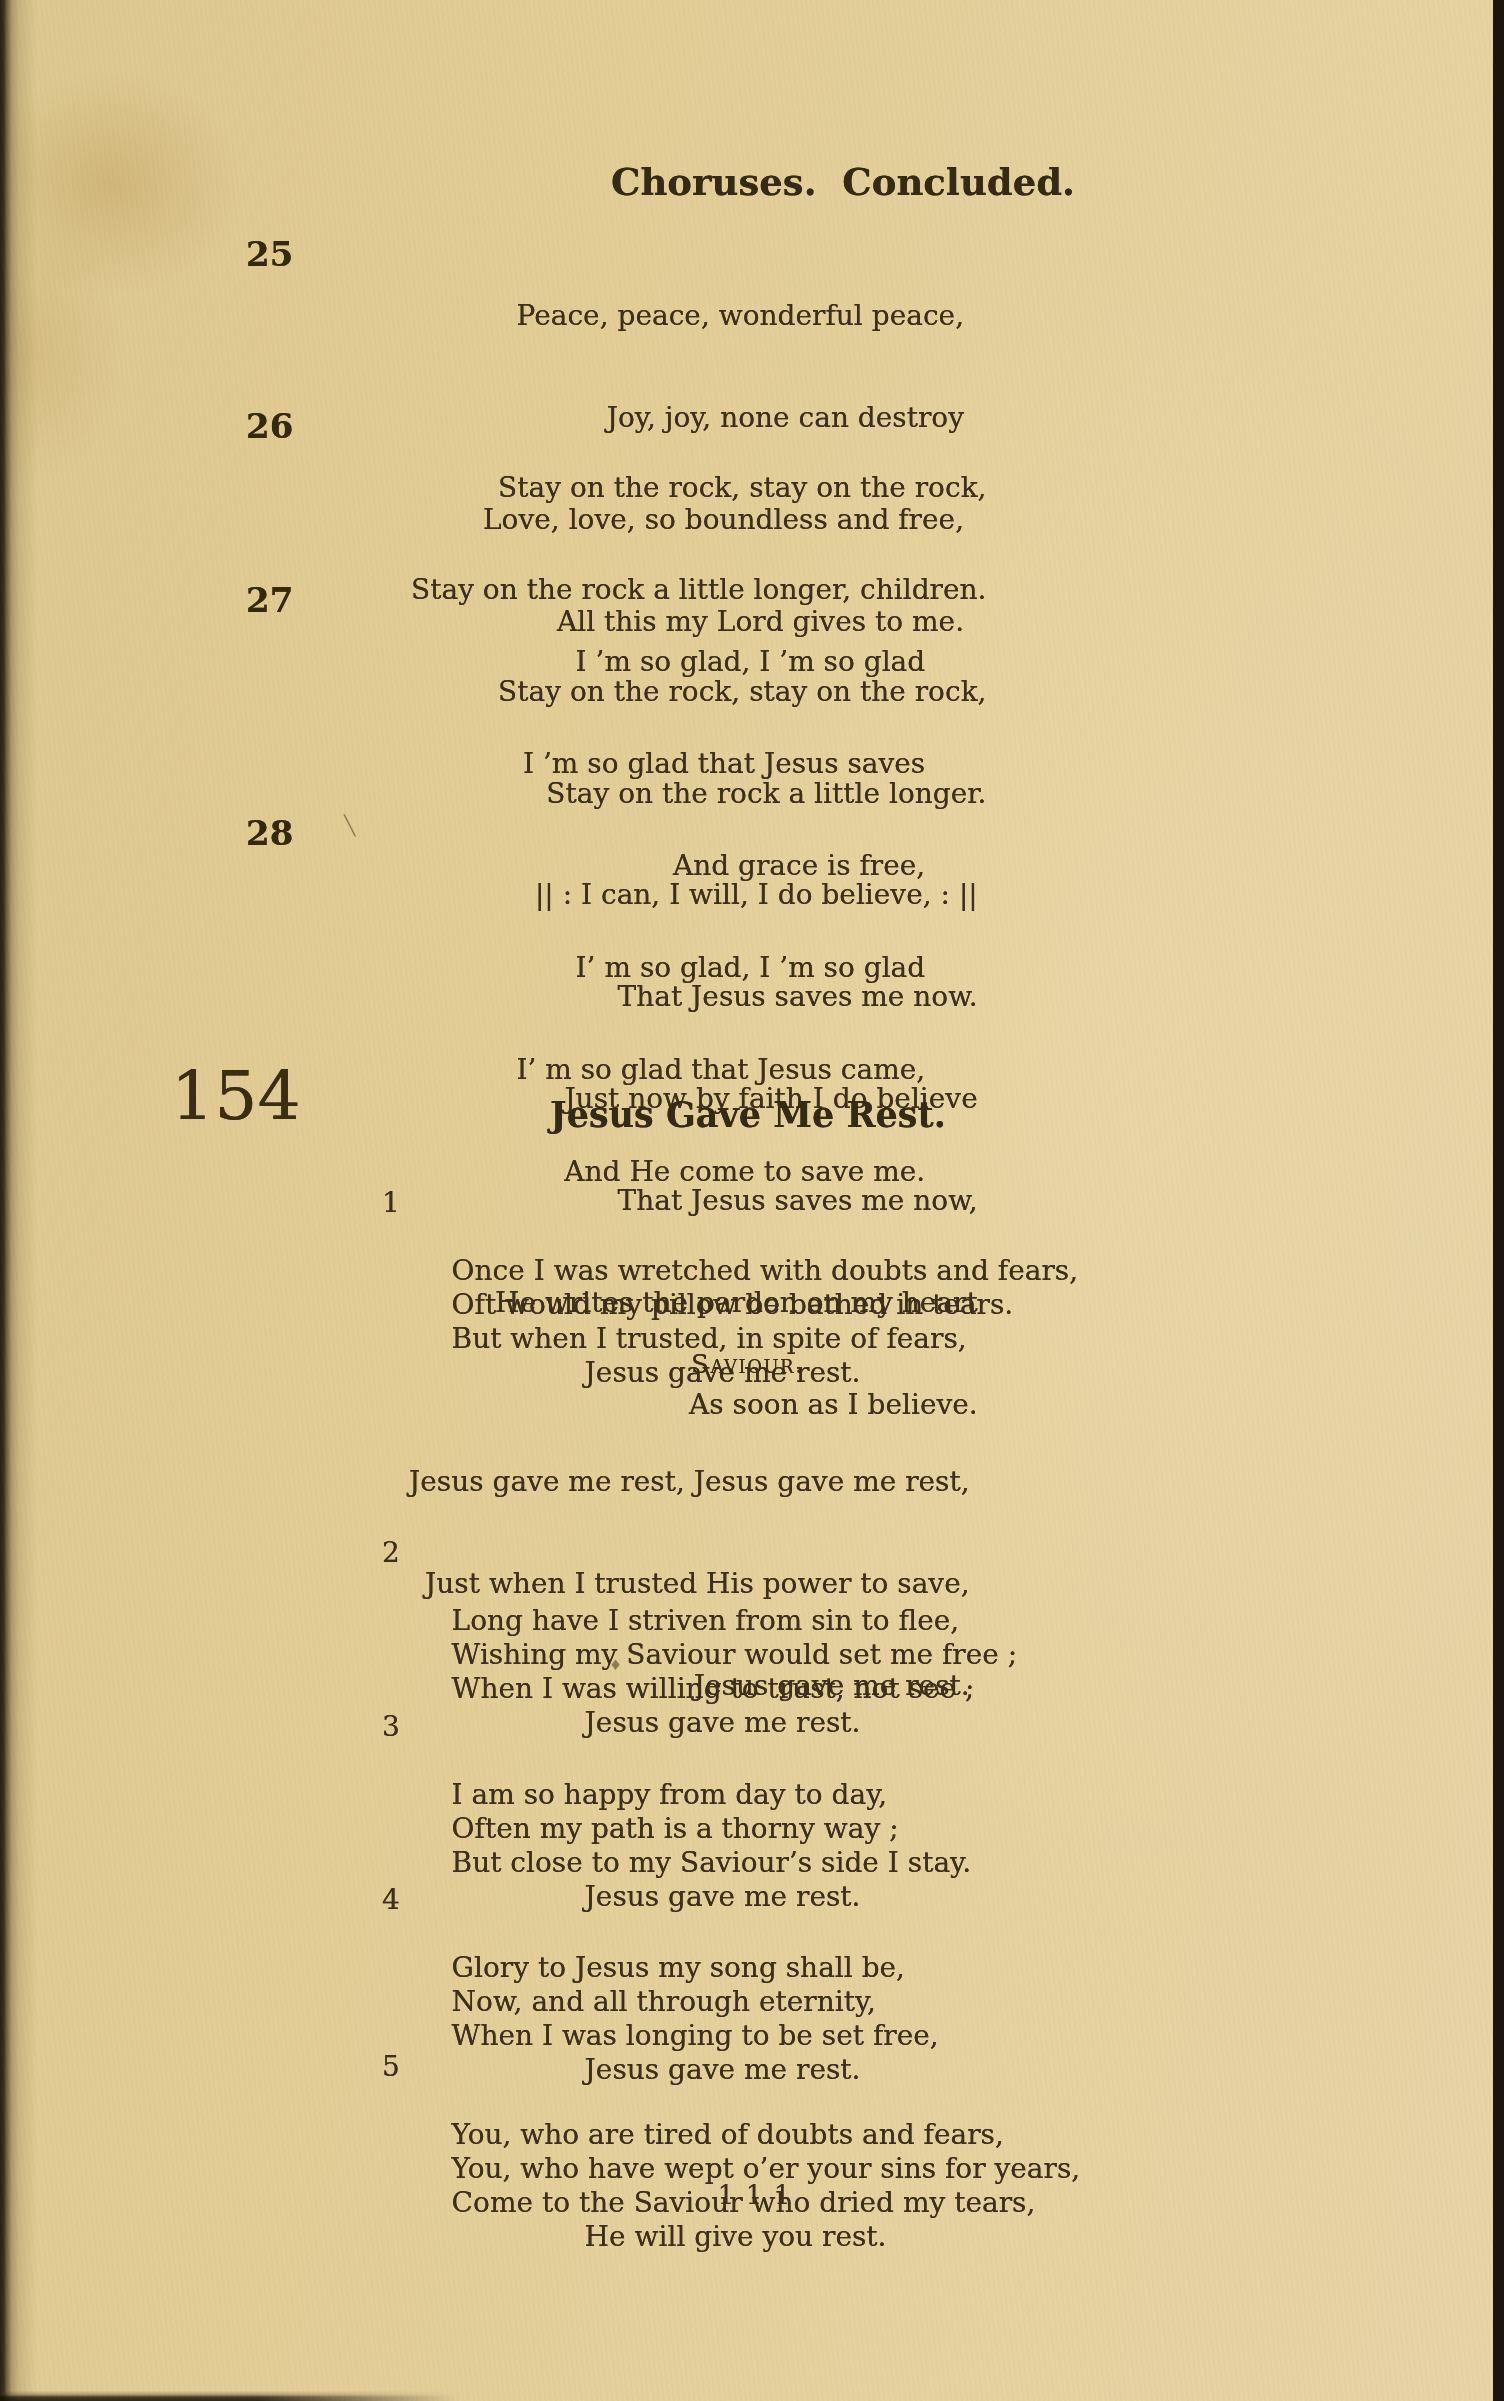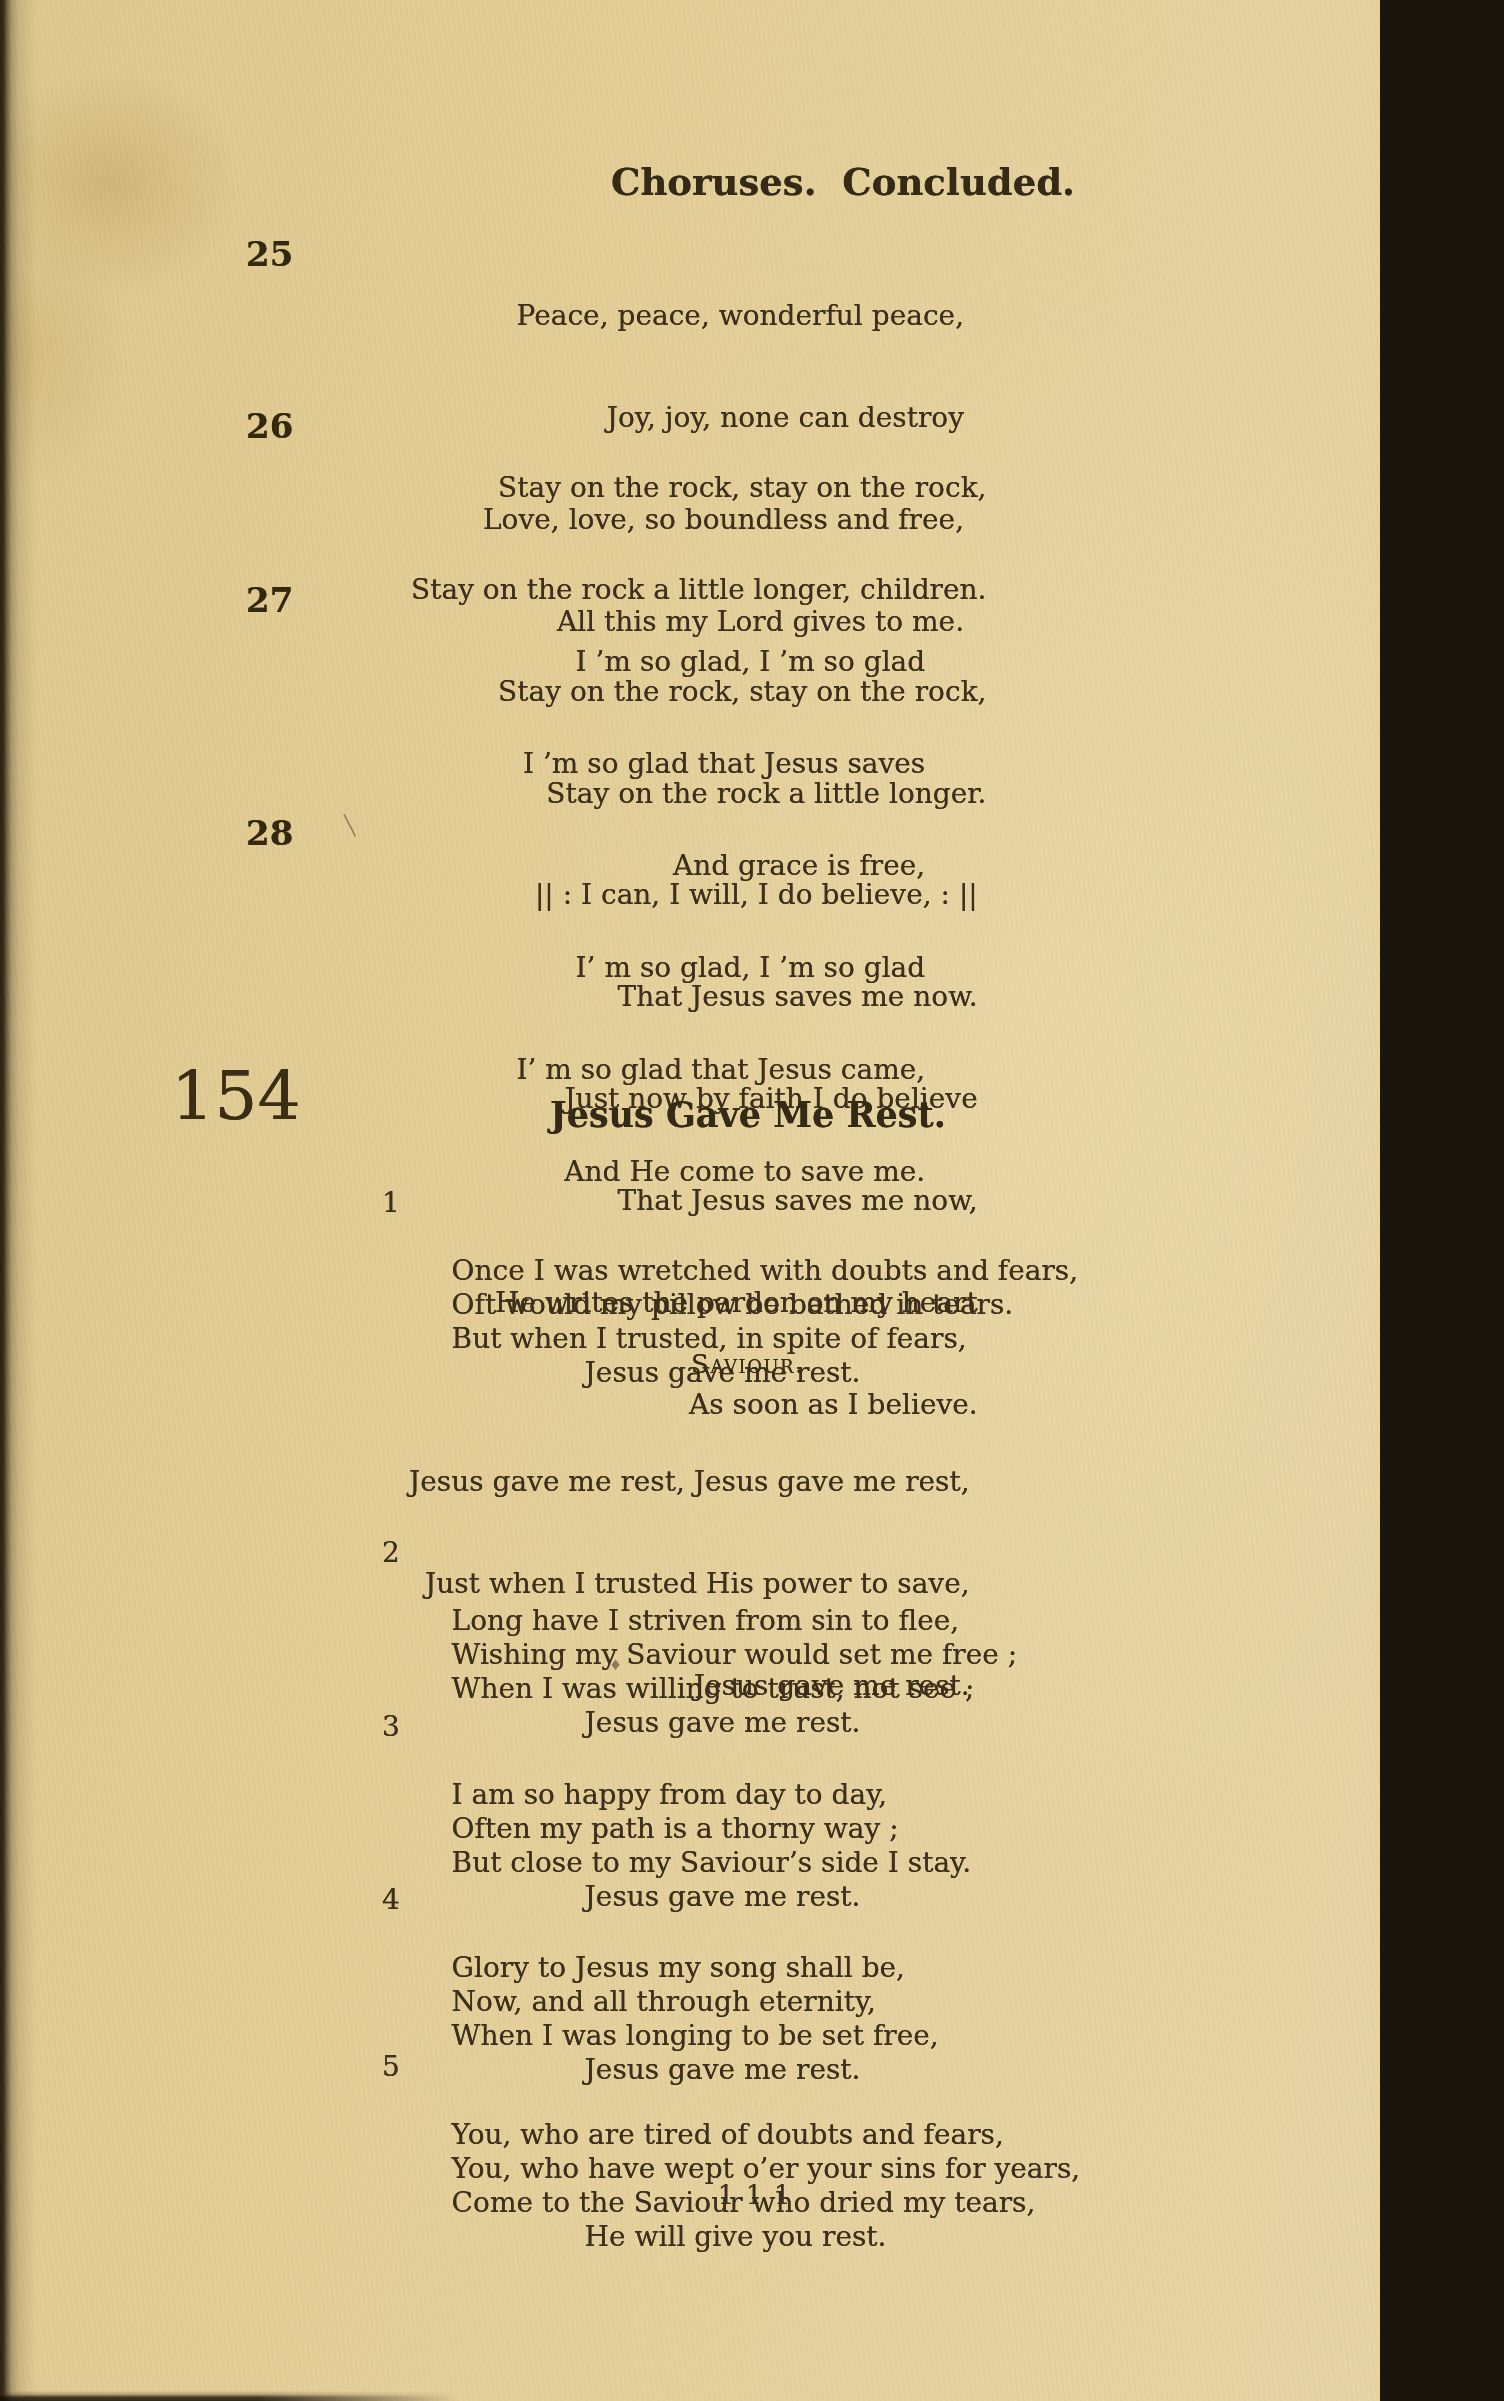--- a/index.html
+++ b/index.html
@@ -1,18 +1,18 @@
 <!DOCTYPE html>
 <html style="font-size:11.7px"><head>
 <meta charset="utf-8">
 <style>
   html,body{margin:0;padding:0;background:#1a160e;}
   .page{
     position:relative;
-    width:1380px;height:2401px;
+    width:1493px;height:2401px;
     overflow:hidden;
     font-family:"DejaVu Serif","Liberation Serif",serif;
     color:#3c2f1b;
     background:
       radial-gradient(ellipse 190px 161px at 110px 183px, rgba(176,136,70,0.30), rgba(176,136,70,0) 70%),
       radial-gradient(ellipse 139px 190px at 29px 351px, rgba(176,136,70,0.20), rgba(176,136,70,0) 70%),
       radial-gradient(ellipse 659px 1025px at 75% 45%, rgba(255,246,215,0.12), rgba(255,246,215,0) 80%),
       linear-gradient(100deg, #dcc88e 0%, #e0ca92 18%, #e4d09c 55%, #e6d4a6 100%);
   }
   .binding-edge{

